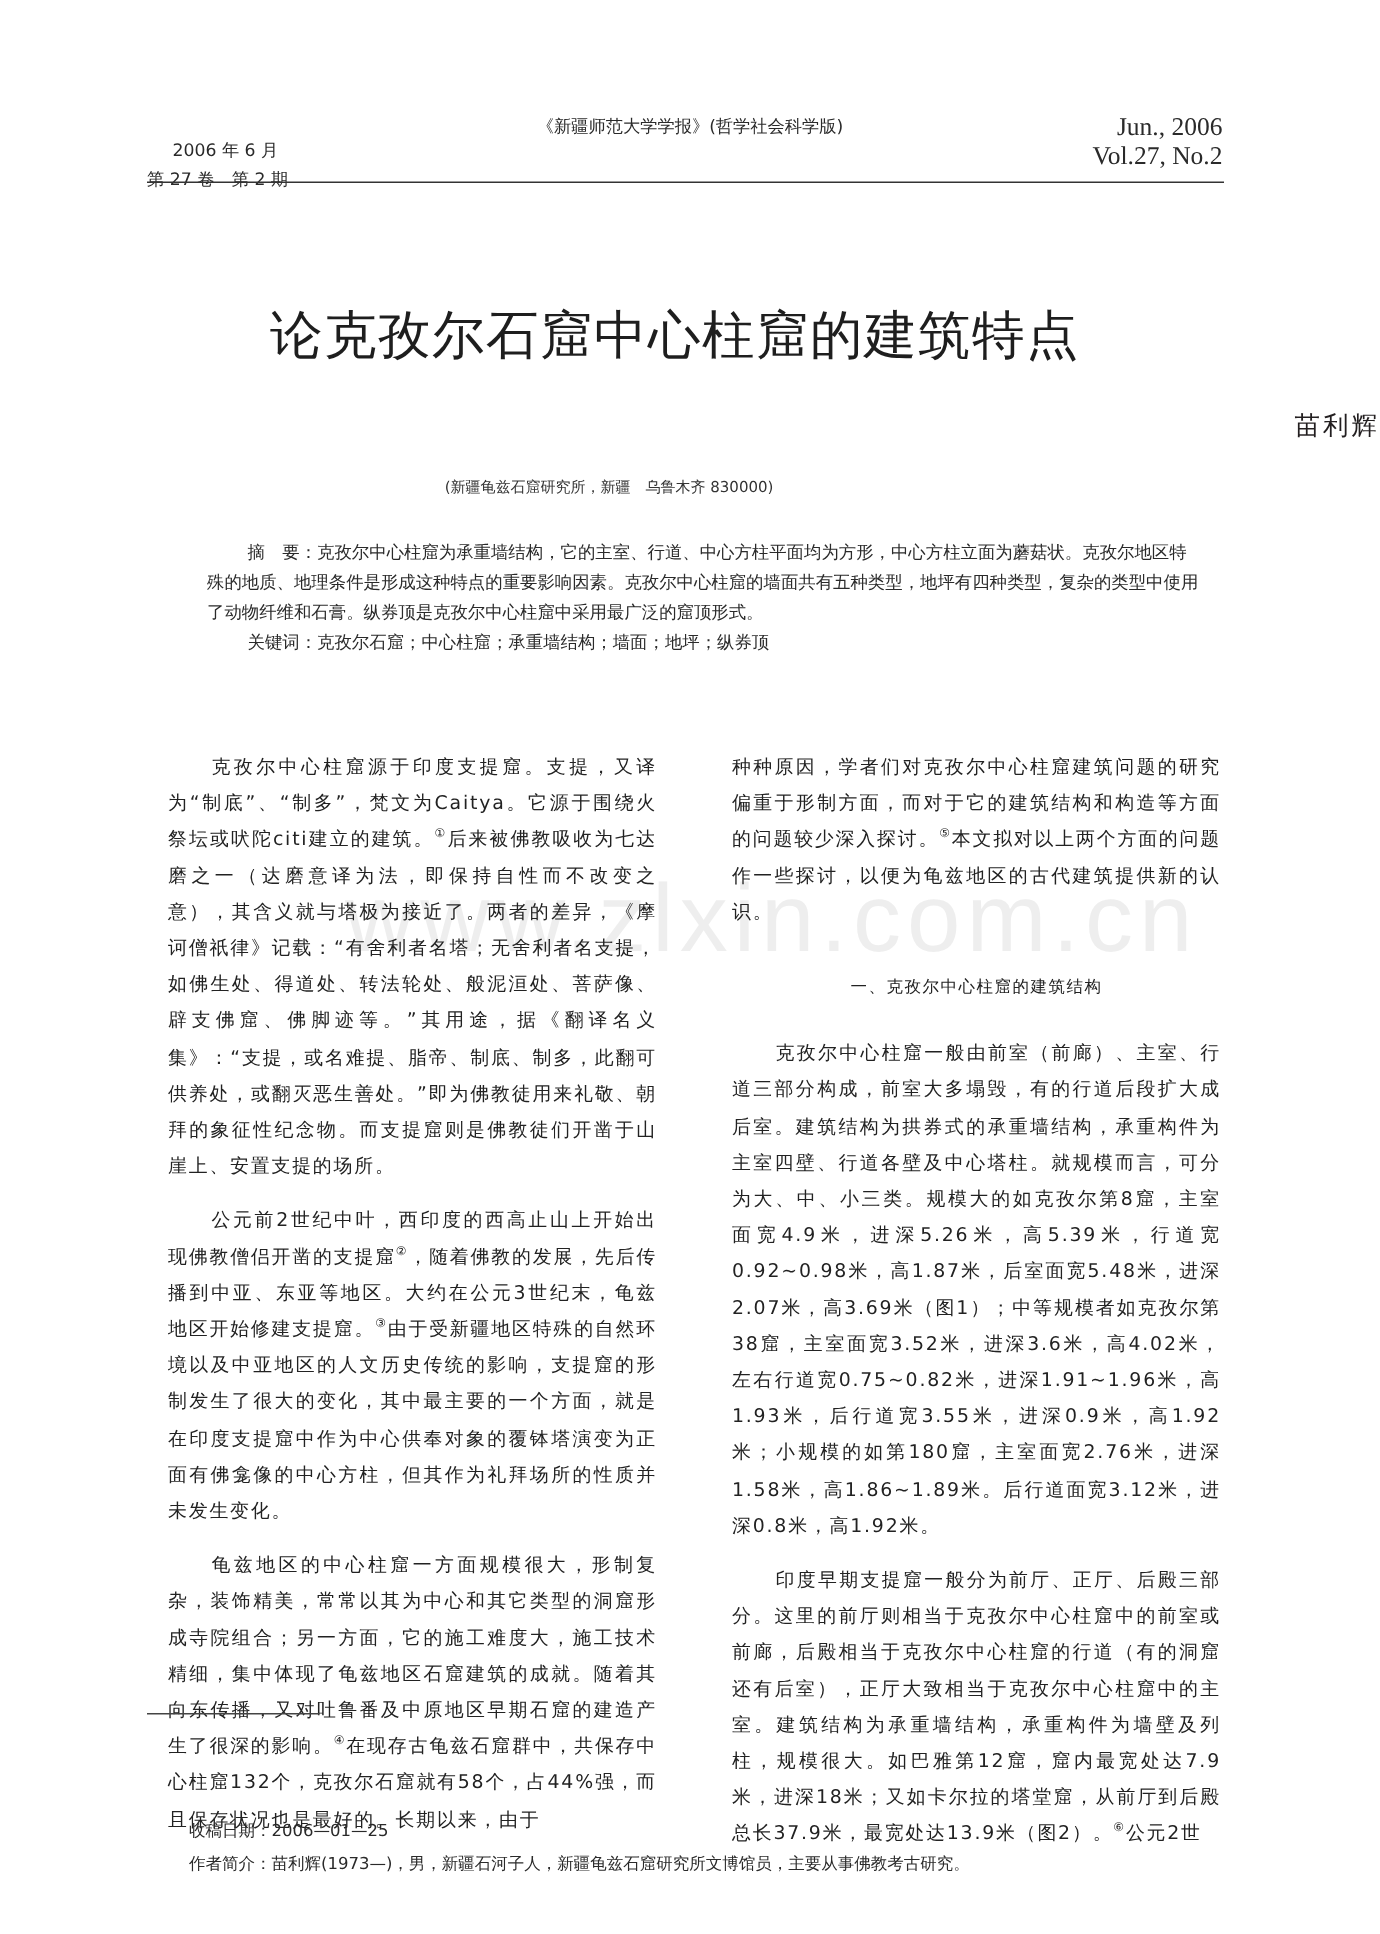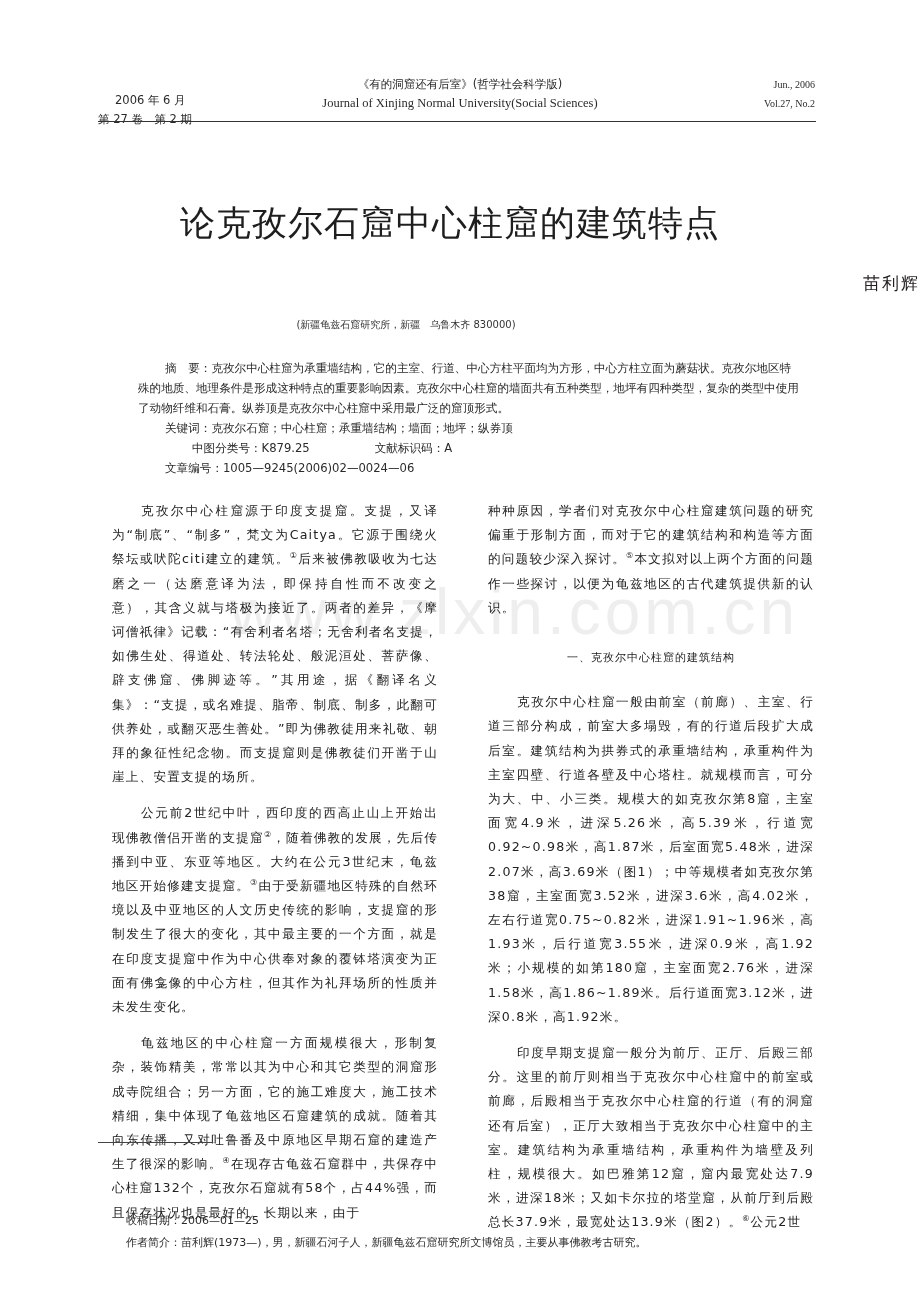--- a/index.html
+++ b/index.html
@@ -3,21 +3,21 @@
 <meta charset="utf-8">
 <style>
   html, body { margin: 0; padding: 0; background: #ffffff; }
   body { width: 920px; height: 1289px; position: relative; overflow: hidden;
          font-family: "DejaVu Sans", sans-serif; color: #231f20; }
   .hdr { position: absolute; font-size: 11.5px; line-height: 19px; color: #2a2a2a; }
   .hdr-left { left: 98px; top: 75px; margin-top: 16px; }
   .hdr-left div:first-child { padding-left: 17px; }
   .hdr-center { left: 0; width: 920px; top: 75px; text-align: center; }
   .hdr-center .en { font-family: "Liberation Serif", serif; font-size: 12.5px; }
-  .hdr-right { right: 105px; top: 75px; text-align: right; font-family: "Liberation Serif", serif; font-size: 10px; }
+  .hdr-right { right: 105px; top: 75px; text-align: right; font-family: "Liberation Serif", serif; font-size: 17px; }
   .hdr-rule { position: absolute; left: 98px; width: 718px; top: 121px; height: 0; border-top: 1px solid #333; }
   .title { position: absolute; left: 0; width: 900px; top: 200px; text-align: center;
            font-size: 35px; letter-spacing: 1px; color: #1e1e1e; }
   .author { position: absolute; left: 0; width: 920px; top: 272px; text-align: right; font-size: 17px; letter-spacing: 2px; }
   .affil { position: absolute; left: 0; width: 812px; top: 318px; text-align: center; font-size: 10px; color: #333; }
   .abstract { position: absolute; left: 138px; width: 662px; top: 358px; font-size: 11.6px; line-height: 20px; color: #2a2a2a; }
   .abstract p { margin: 0; }
   .abstract .ind { text-indent: 27px; }
   .abstract .meta span { display: inline-block; margin-right: 38px; }
   .col { position: absolute; top: 487px; width: 350px; font-size: 12.6px; line-height: 24.2px;
@@ -34,41 +34,37 @@
                font-family: "Liberation Sans", sans-serif; letter-spacing: 4px; pointer-events: none; white-space: nowrap; }
 </style>
 </head>
 <body>
 
 <div class="hdr hdr-left">
   <div>2006 年 6 月</div>
   <div>第 27 卷　第 2 期</div>
 </div>
 <div class="hdr hdr-center">
-  <div>《有的洞窟还有后室》(哲学社会科学版)</div>
-  <div class="en">Journal of Xinjing Normal University(Social Sciences)</div>
+  <div>《新疆师范大学学报》(哲学社会科学版)</div>
 </div>
 <div class="hdr hdr-right">
   <div>Jun., 2006</div>
   <div>Vol.27, No.2</div>
 </div>
 <div class="hdr-rule"></div>
 
 <div class="watermark">www.zlxin.com.cn</div>
 
 <h1 class="title" style="margin:0;font-weight:normal;">论克孜尔石窟中心柱窟的建筑特点</h1>
 <div class="author">苗利辉</div>
 <div class="affil">(新疆龟兹石窟研究所，新疆　乌鲁木齐 830000)</div>
 
 <div class="abstract">
   <p class="ind">摘　要：克孜尔中心柱窟为承重墙结构，它的主室、行道、中心方柱平面均为方形，中心方柱立面为蘑菇状。克孜尔地区特殊的地质、地理条件是形成这种特点的重要影响因素。克孜尔中心柱窟的墙面共有五种类型，地坪有四种类型，复杂的类型中使用了动物纤维和石膏。纵券顶是克孜尔中心柱窟中采用最广泛的窟顶形式。</p>
   <p class="ind">关键词：克孜尔石窟；中心柱窟；承重墙结构；墙面；地坪；纵券顶</p>
-  <p class="ind meta">
-    <span>中图分类号：K879.25</span><span>文献标识码：A</span><span>文章编号：1005—9245(2006)02—0024—06</span>
-  </p>
 </div>
 
 <div class="col col-left">
   <p><span>克孜尔中心柱窟源于印度支提窟。支提，又译为“制底”、“制多”，梵文为Caitya。它源于围绕火祭坛或吠陀citi建立的建筑。</span><sup>①</sup><span>后来被佛教吸收为七达磨之一（达磨意译为法，即保持自性而不改变之意），其含义就与塔极为接近了。两者的差异，《摩诃僧祇律》记载：“有舍利者名塔；无舍利者名支提，如佛生处、得道处、转法轮处、般泥洹处、菩萨像、辟支佛窟、佛脚迹等。”其用途，据《翻译名义集》：“支提，或名难提、脂帝、制底、制多，此翻可供养处，或翻灭恶生善处。”即为佛教徒用来礼敬、朝拜的象征性纪念物。而支提窟则是佛教徒们开凿于山崖上、安置支提的场所。</span></p>
   <p><span>公元前2世纪中叶，西印度的西高止山上开始出现佛教僧侣开凿的支提窟</span><sup>②</sup><span>，随着佛教的发展，先后传播到中亚、东亚等地区。大约在公元3世纪末，龟兹地区开始修建支提窟。</span><sup>③</sup><span>由于受新疆地区特殊的自然环境以及中亚地区的人文历史传统的影响，支提窟的形制发生了很大的变化，其中最主要的一个方面，就是在印度支提窟中作为中心供奉对象的覆钵塔演变为正面有佛龛像的中心方柱，但其作为礼拜场所的性质并未发生变化。</span></p>
   <p><span>龟兹地区的中心柱窟一方面规模很大，形制复杂，装饰精美，常常以其为中心和其它类型的洞窟形成寺院组合；另一方面，它的施工难度大，施工技术精细，集中体现了龟兹地区石窟建筑的成就。随着其向东传播，又对吐鲁番及中原地区早期石窟的建造产生了很深的影响。</span><sup>④</sup><span>在现存古龟兹石窟群中，共保存中心柱窟132个，克孜尔石窟就有58个，占44%强，而且保存状况也是最好的。长期以来，由于</span></p>
 </div>
 
 <div class="col col-right">
   <p class="noind"><span>种种原因，学者们对克孜尔中心柱窟建筑问题的研究偏重于形制方面，而对于它的建筑结构和构造等方面的问题较少深入探讨。</span><sup>⑤</sup><span>本文拟对以上两个方面的问题作一些探讨，以便为龟兹地区的古代建筑提供新的认识。</span></p>

